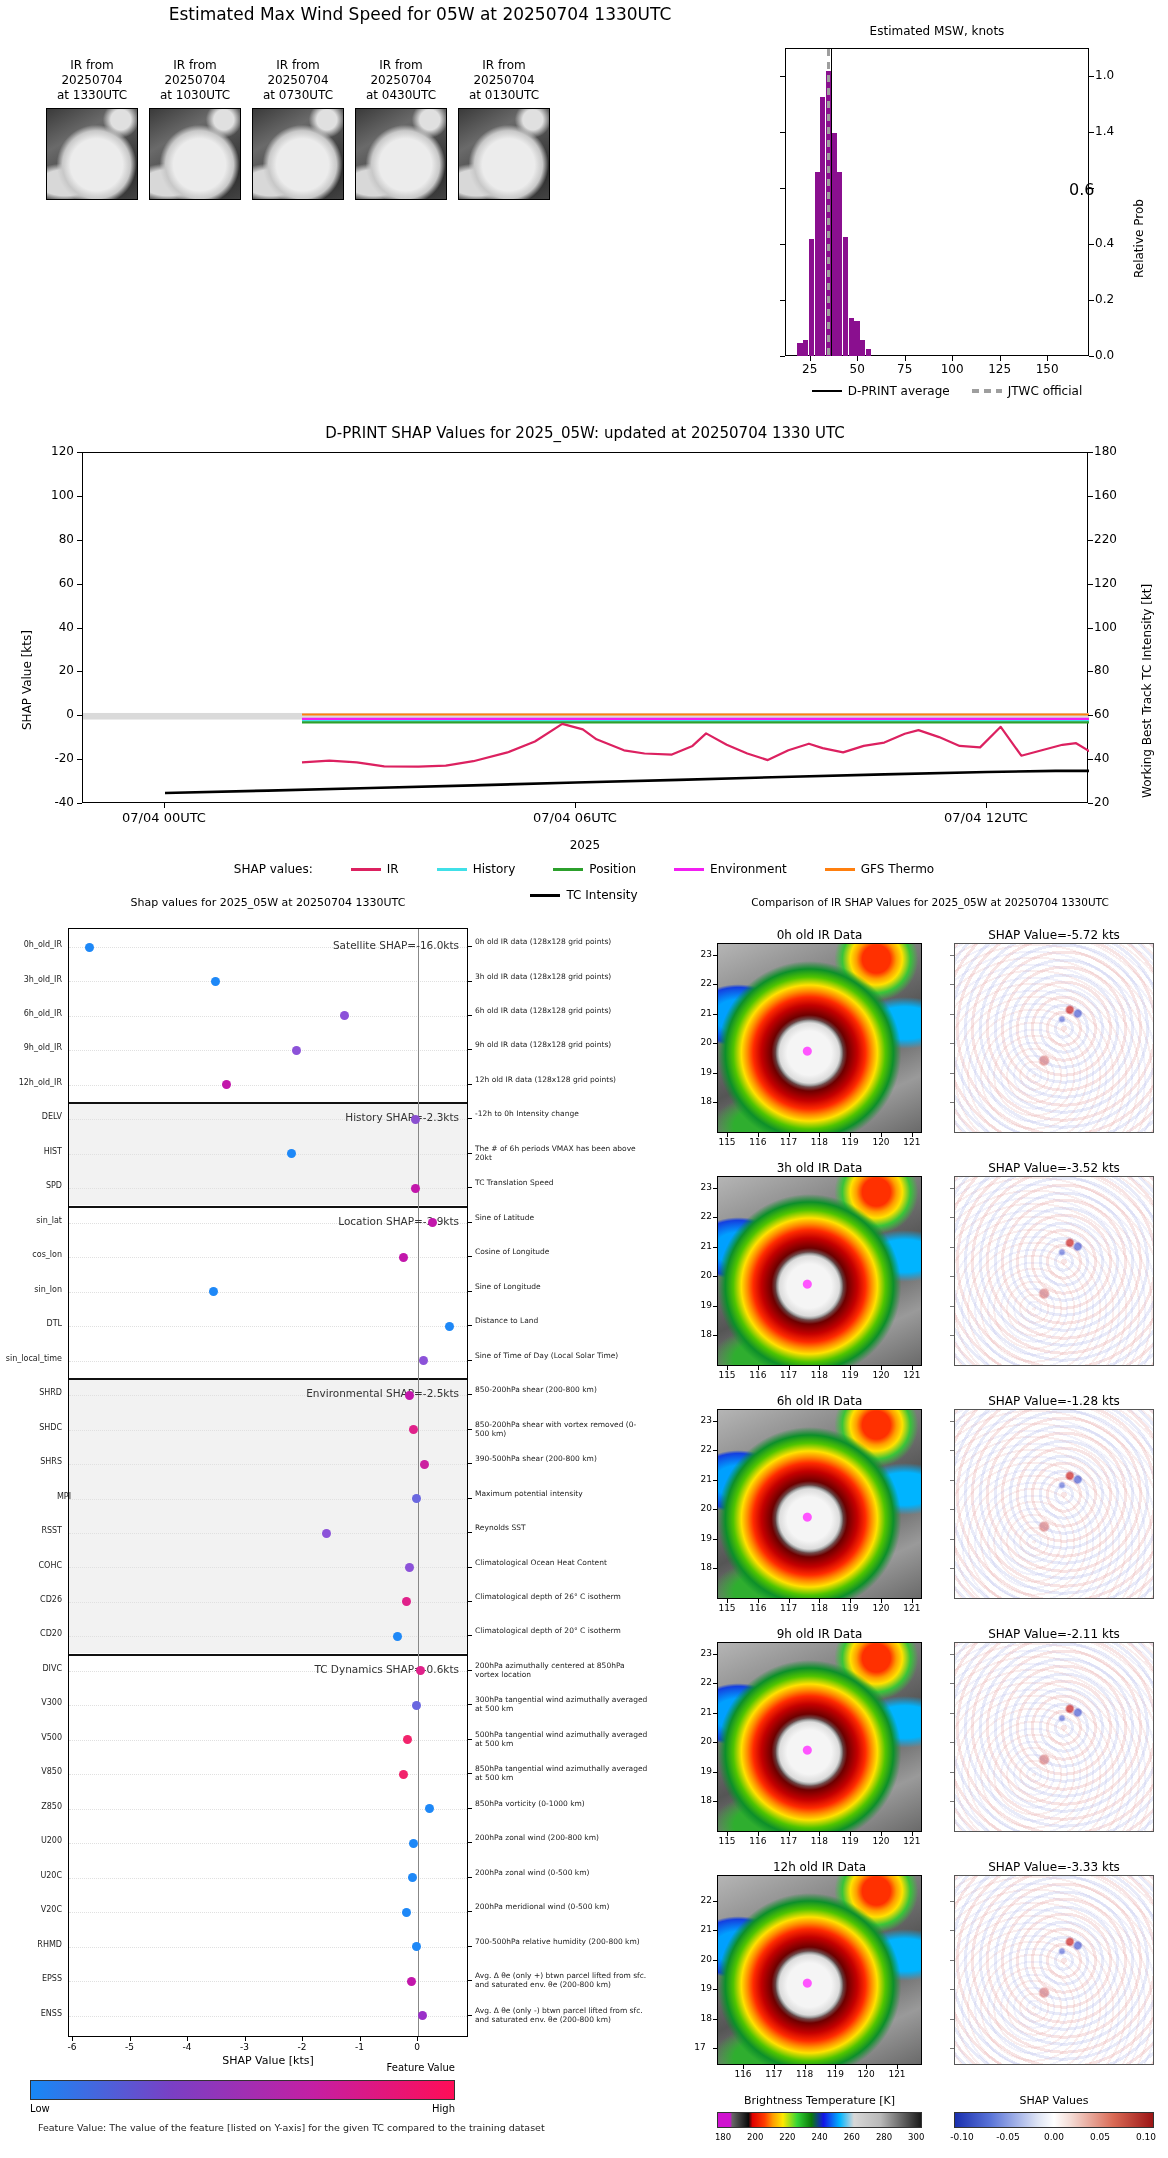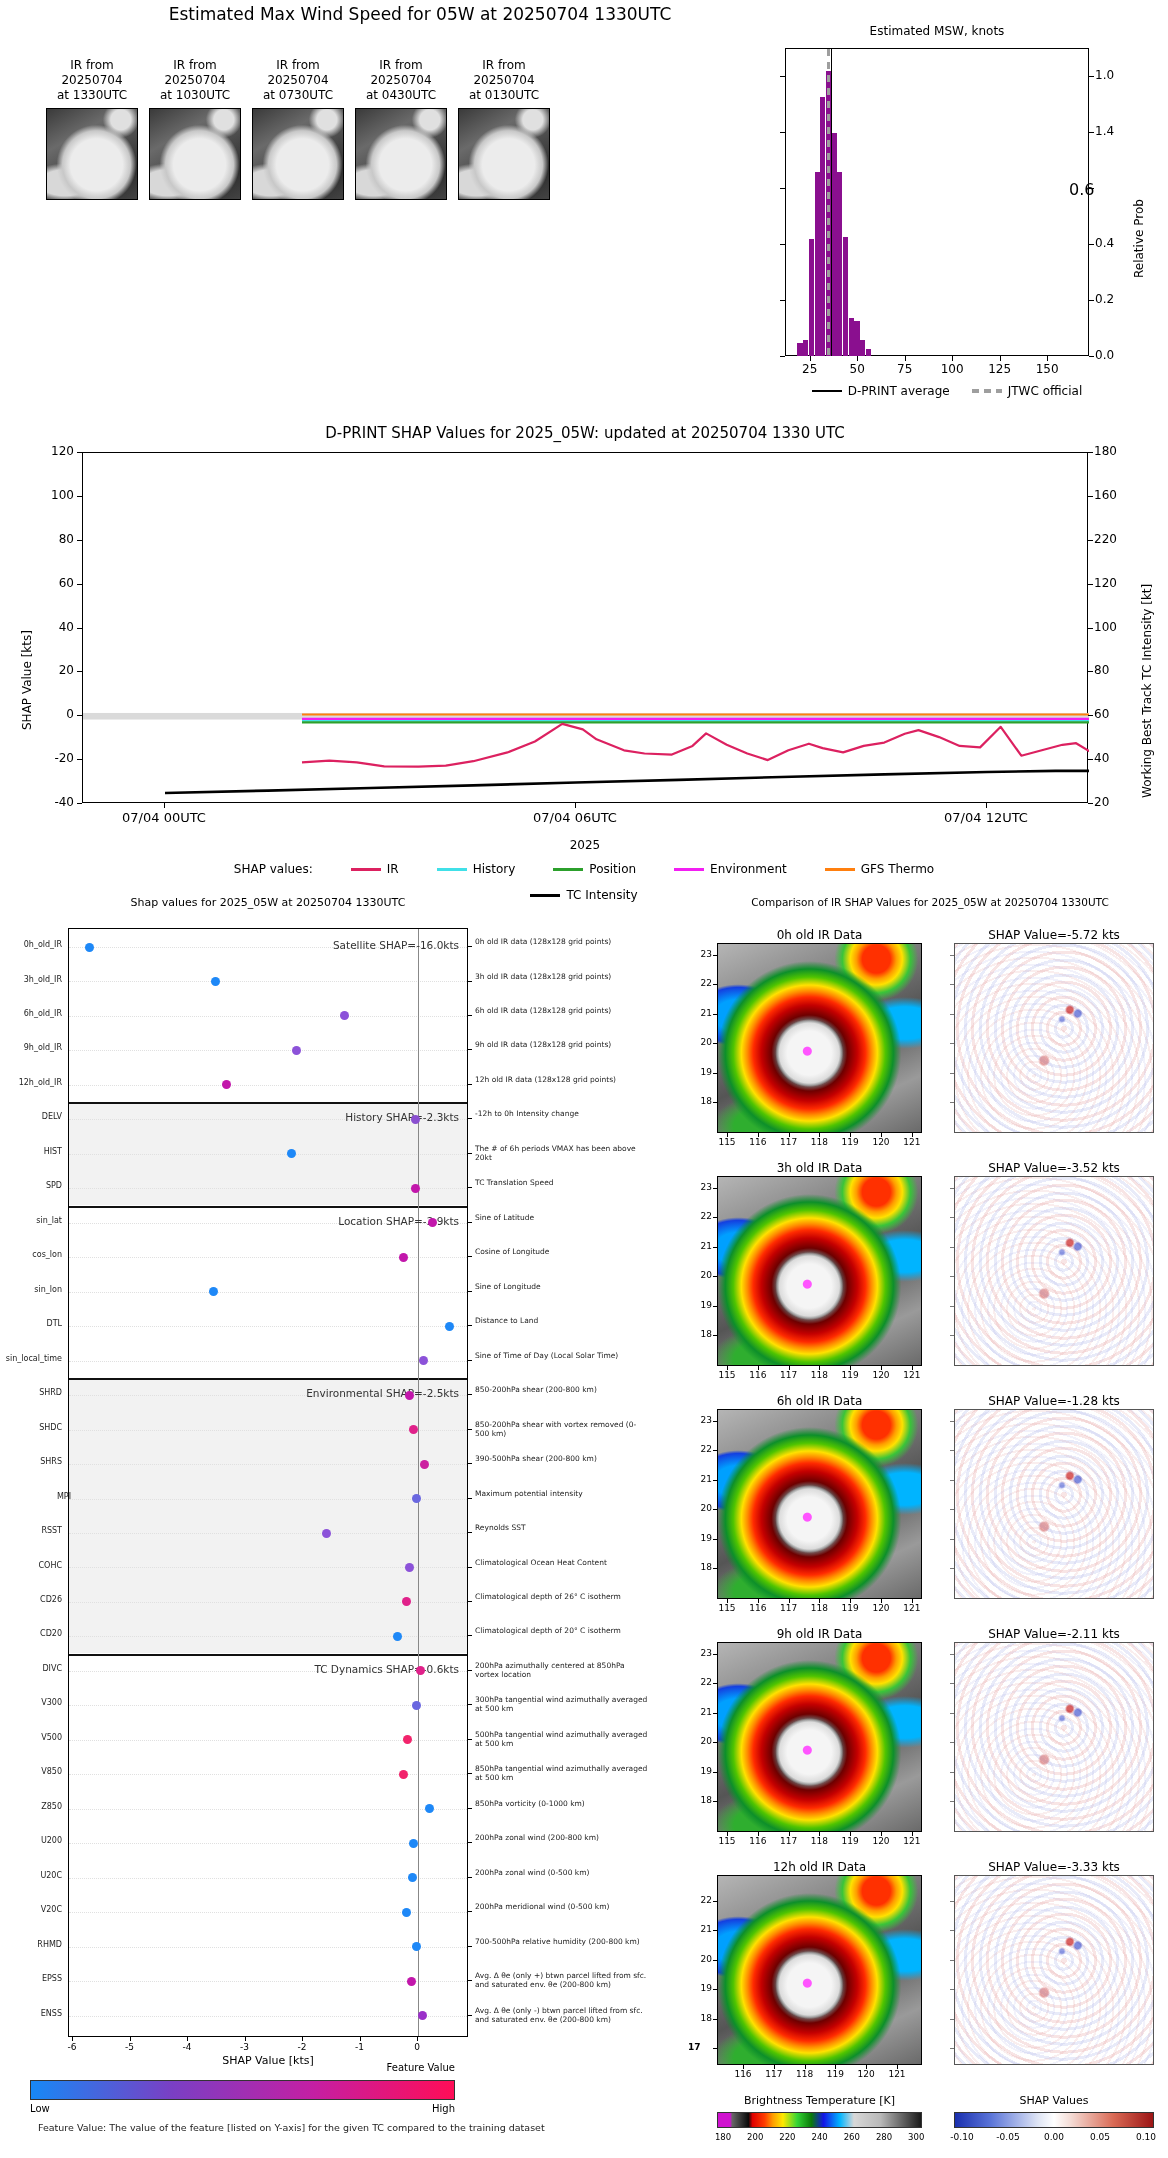--- a/index.html
+++ b/index.html
@@ -591,21 +591,21 @@
       <div class="tickmark" style="left: 950px; top: 1930.4px; width: 4px; height: 1px; background: rgb(119, 119, 119);"></div>
       <div style="position: absolute; left: 688px; top: 1953.8px; width: 24px; text-align: right; font-size: 9px;">20</div>
       <div class="tickmark" style="left: 713px; top: 1959.8px; width: 4px; height: 1px;"></div>
       <div class="tickmark" style="left: 950px; top: 1959.8px; width: 4px; height: 1px; background: rgb(119, 119, 119);"></div>
       <div style="position: absolute; left: 688px; top: 1983.2px; width: 24px; text-align: right; font-size: 9px;">19</div>
       <div class="tickmark" style="left: 713px; top: 1989.2px; width: 4px; height: 1px;"></div>
       <div class="tickmark" style="left: 950px; top: 1989.2px; width: 4px; height: 1px; background: rgb(119, 119, 119);"></div>
       <div style="position: absolute; left: 688px; top: 2012.6px; width: 24px; text-align: right; font-size: 9px;">18</div>
       <div class="tickmark" style="left: 713px; top: 2018.6px; width: 4px; height: 1px;"></div>
       <div class="tickmark" style="left: 950px; top: 2018.6px; width: 4px; height: 1px; background: rgb(119, 119, 119);"></div>
-      <div style="position: absolute; left: 688px; top: 2042px; width: 24px; text-align: left; font-size: 9px; font-weight: bold;">17</div>
+      <div style="position: absolute; left: 688px; top: 2042px; width: 24px; text-align: center; font-size: 9px;">17</div>
       <div class="tickmark" style="left: 713px; top: 2048px; width: 4px; height: 1px;"></div>
       <div class="tickmark" style="left: 950px; top: 2048px; width: 4px; height: 1px; background: rgb(119, 119, 119);"></div>
       <div class="tickmark" style="left: 743px; top: 2065px; width: 1px; height: 4px;"></div>
       <div style="position: absolute; left: 729px; top: 2069px; width: 28px; text-align: center; font-size: 9px;">116</div>
       <div class="tickmark" style="left: 773.8px; top: 2065px; width: 1px; height: 4px;"></div>
       <div style="position: absolute; left: 759.8px; top: 2069px; width: 28px; text-align: center; font-size: 9px;">117</div>
       <div class="tickmark" style="left: 804.6px; top: 2065px; width: 1px; height: 4px;"></div>
       <div style="position: absolute; left: 790.6px; top: 2069px; width: 28px; text-align: center; font-size: 9px;">118</div>
       <div class="tickmark" style="left: 835.4px; top: 2065px; width: 1px; height: 4px;"></div>
       <div style="position: absolute; left: 821.4px; top: 2069px; width: 28px; text-align: center; font-size: 9px;">119</div>

